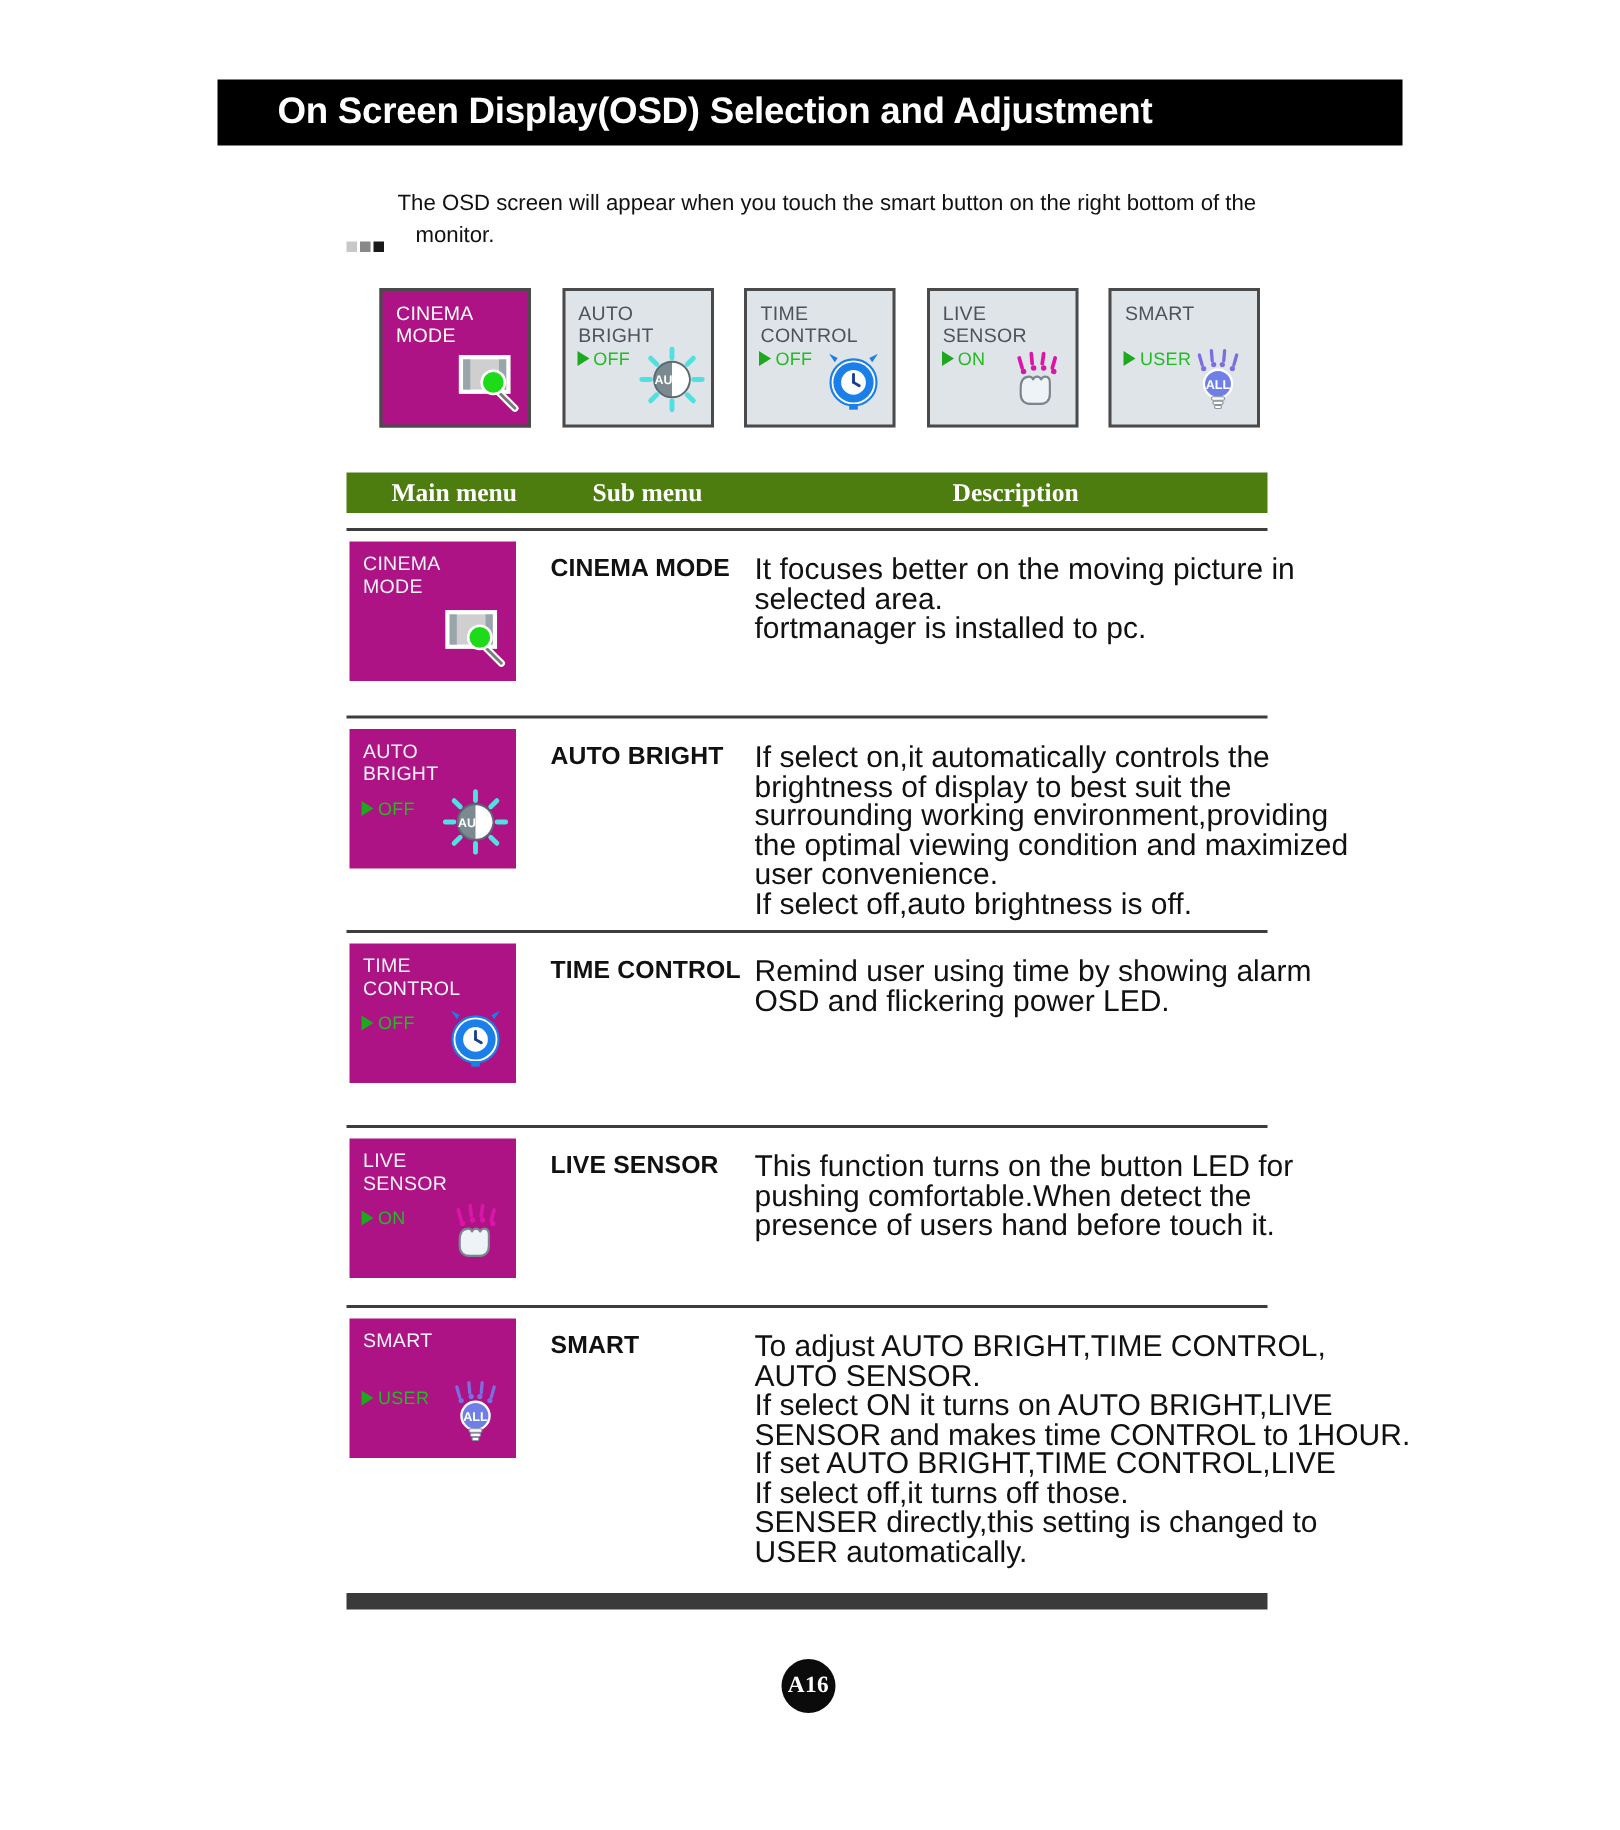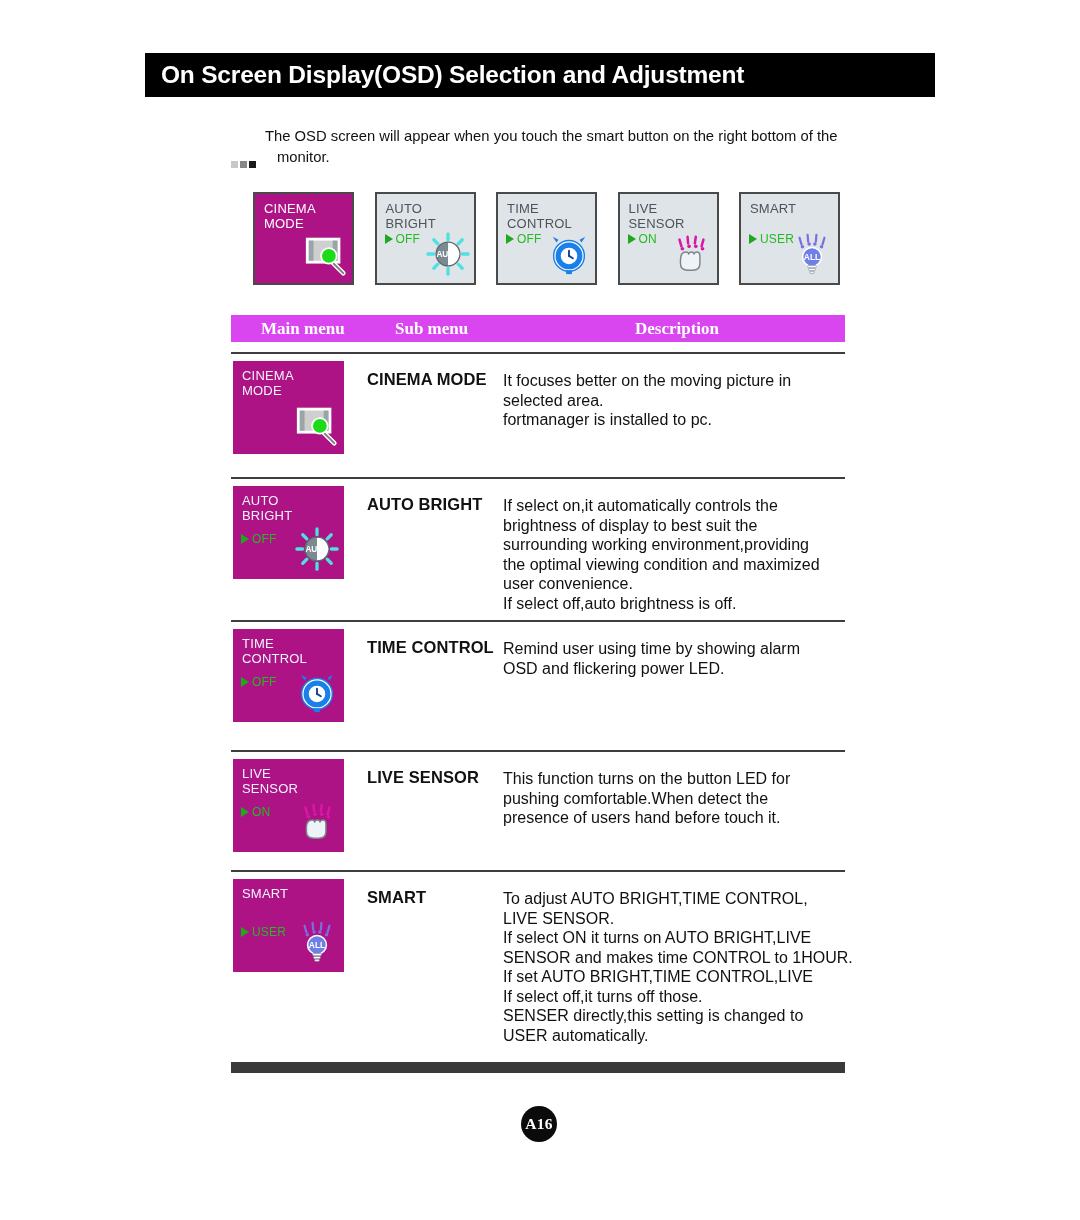--- a/index.html
+++ b/index.html
@@ -29,21 +29,21 @@
     height: 44px;
     background: #000000;
     display: flex;
     align-items: center;
   }
   .title-bar .title-text {
     color: #ffffff;
     font-size: 24.5px;
     font-weight: bold;
     letter-spacing: -0.2px;
-    padding-left: 16px;
+    padding-left: 40px;
     white-space: nowrap;
   }
 
   
   .intro {
     position: absolute;
     left: 231px;
     top: 126px;
     width: 640px;
     display: flex;
@@ -118,21 +118,21 @@
   .tiles-row .tile-magenta .t-lines { color: #ffffff; }
   .tiles-row .t-val { top: 38px; }
 
   
   .table-head {
     position: absolute;
     left: 231px;
     top: 315px;
     width: 614px;
     height: 27px;
-    background: #d946ef;
+    background: #4d7c0f;
     color: #ffffff;
     font-family: "Liberation Serif", serif;
     font-size: 17px;
     font-weight: bold;
     text-align: right;
   }
   .table-head span { position: absolute; top: 4px; }
   .th-main { left: 30px; }
   .th-sub  { left: 164px; }
   .th-desc { left: 404px; }
@@ -163,21 +163,21 @@
     position: absolute;
     font-size: 16.5px;
     font-weight: bold;
     color: #111111;
     letter-spacing: 0.1px;
     white-space: nowrap;
   }
   .row .desc {
     position: absolute;
     left: 272px;
-    font-size: 16px;
+    font-size: 20px;
     color: #111111;
     line-height: 19.5px;
     white-space: nowrap;
   }
   .bottom-bar {
     position: absolute;
     left: 231px;
     top: 1062px;
     width: 614px;
     height: 11px;
@@ -468,21 +468,21 @@
       <circle cx="24" cy="27" r="9" fill="#6f7fe8"></circle>
       <text x="24" y="30.4" font-family="Liberation Sans, sans-serif" font-size="8.8" font-weight="bold" fill="#ffffff" text-anchor="middle">ALL</text>
       <rect x="19.5" y="36" width="9" height="2.4" rx="1" fill="#ffffff" stroke="#8a93a0" stroke-width="0.8"></rect>
       <rect x="20.5" y="39" width="7" height="2.4" rx="1" fill="#ffffff" stroke="#8a93a0" stroke-width="0.8"></rect>
       <rect x="21.6" y="42" width="4.8" height="2.2" rx="1" fill="#ffffff" stroke="#8a93a0" stroke-width="0.8"></rect>
             </svg></span>
         </div>
         <div class="submenu" style="top: 18px; left: 136px;">SMART</div>
         <div class="desc" style="top: 19px;">
           <div>To adjust AUTO BRIGHT,TIME CONTROL,</div>
-          <div>LIVE SENSOR.</div>
+          <div>AUTO SENSOR.</div>
           <div>If select ON it turns on AUTO BRIGHT,LIVE</div>
           <div>SENSOR and makes time CONTROL to 1HOUR.</div>
           <div>If set AUTO BRIGHT,TIME CONTROL,LIVE</div>
           <div>If select off,it turns off those.</div>
           <div>SENSER directly,this setting is changed to</div>
           <div>USER automatically.</div>
         </div>
       </div>
     </div>
 

